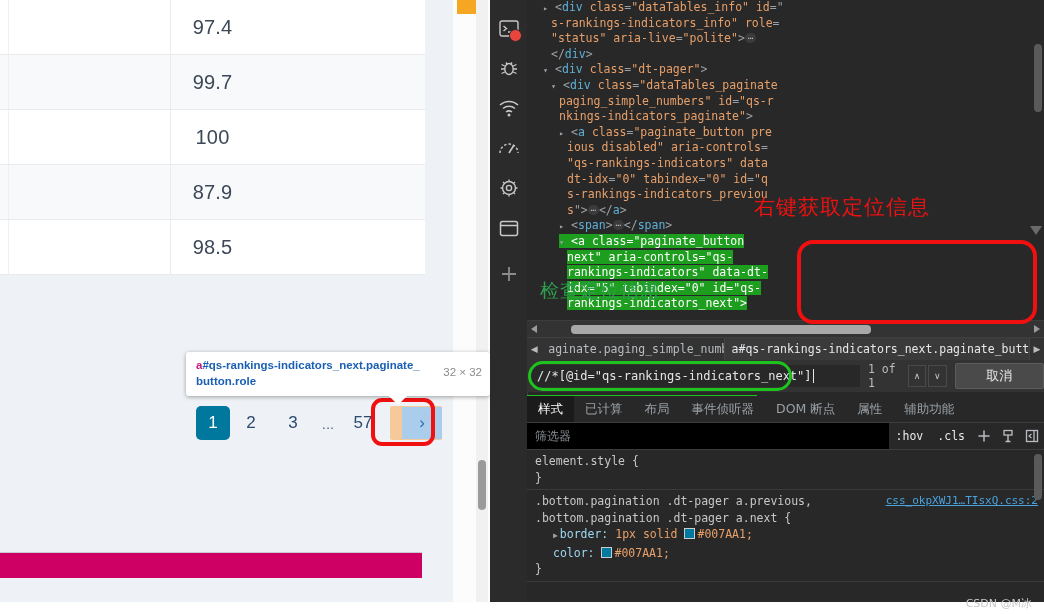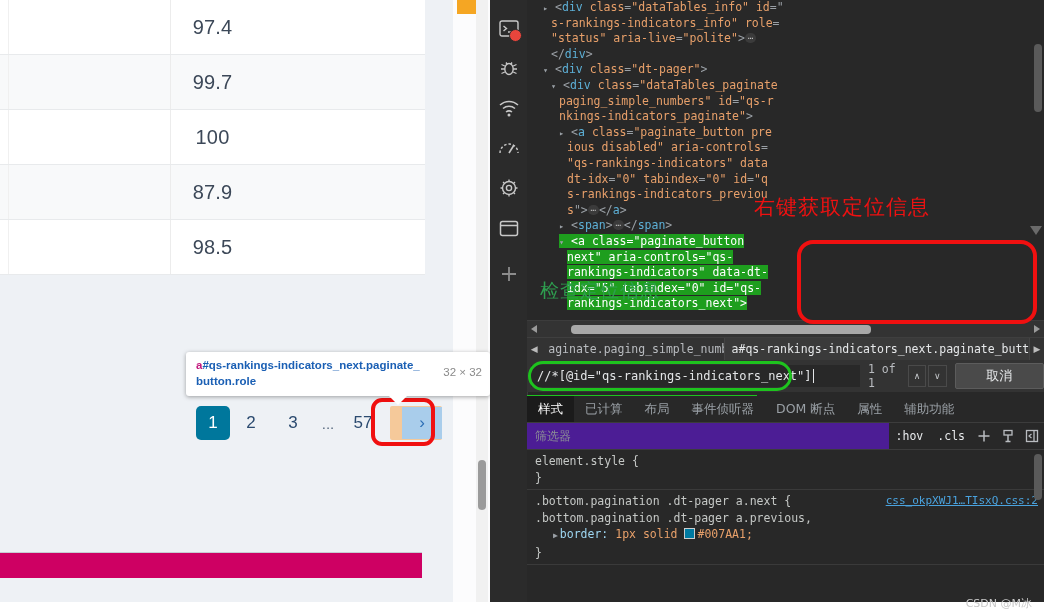--- a/index.html
+++ b/index.html
@@ -178,21 +178,21 @@
   .dt-tab{
     height:26px;display:flex;align-items:center;padding:0 11px;font-size:12.5px;color:#9aa0a6;
     font-family:"DejaVu Sans",sans-serif;white-space:nowrap;
   }
   .dt-tab.active{background:#1b1b1b;color:#ffffff;}
   .greenunder{position:absolute;left:527px;top:395px;width:230px;height:3px;background:#1ec31e;}
 
   
   .dt-filter{position:absolute;left:527px;top:423px;right:0;height:26px;background:#282828;
     border-bottom:1px solid #3c3c3c;display:flex;align-items:center;}
-  .filterbox{flex:1;height:26px;background:#4c1d95;display:flex;align-items:center;padding-left:8px;}
+  .filterbox{flex:1;height:26px;background:#000000;display:flex;align-items:center;padding-left:8px;}
   .filterph{font-size:12px;color:#8d9196;font-family:"DejaVu Sans",sans-serif;}
   .fbtn{font-size:11.5px;color:#e8eaec;font-family:"DejaVu Sans Mono",monospace;padding:0 7px;}
   .ficon{width:24px;height:26px;display:flex;align-items:center;justify-content:center;color:#b9bcc0;}
 
   
   .dt-styles{position:absolute;left:527px;top:450px;right:0;bottom:12px;background:#282828;overflow:hidden;
     font-family:"DejaVu Sans Mono","Liberation Mono",monospace;font-size:11.5px;line-height:16.5px;}
   .rule{position:relative;padding:3px 8px;border-bottom:1px solid #3a3a3a;color:#c5c8c6;}
   .sel-css{color:#c5c8c6;}
   .prop{color:#9dd5f0;padding-left:18px;}
@@ -415,23 +415,24 @@
     </div>
   </div>
 
   <div class="dt-styles">
     <div class="rule">
       <div class="sel-css">element.style {</div>
       <div class="sel-css">}</div>
     </div>
     <div class="rule">
       <div class="srcline">css_okpXWJ1…TIsxQ.css:2</div>
+      <div class="sel-css">.bottom.pagination .dt-pager a.previous,</div>
       <div class="sel-css">.bottom.pagination .dt-pager a.next {</div>
-      <div class="sel-css">.bottom.pagination .dt-pager a.previous,</div>
       <div class="prop"><span class="expander">▶</span><span>border:</span> <span class="pval">1px solid</span> <span class="swatch"></span><span class="pval">#007AA1;</span></div>
+      <div class="prop"><span>color:</span> <span class="swatch"></span><span class="pval">#007AA1;</span></div>
       <div class="sel-css">}</div>
     </div>
     <div class="stylethumb"></div>
   </div>
 
   <div class="wmbar"></div>
   <div class="watermark">CSDN @M冰</div>
 
 </div>
 

